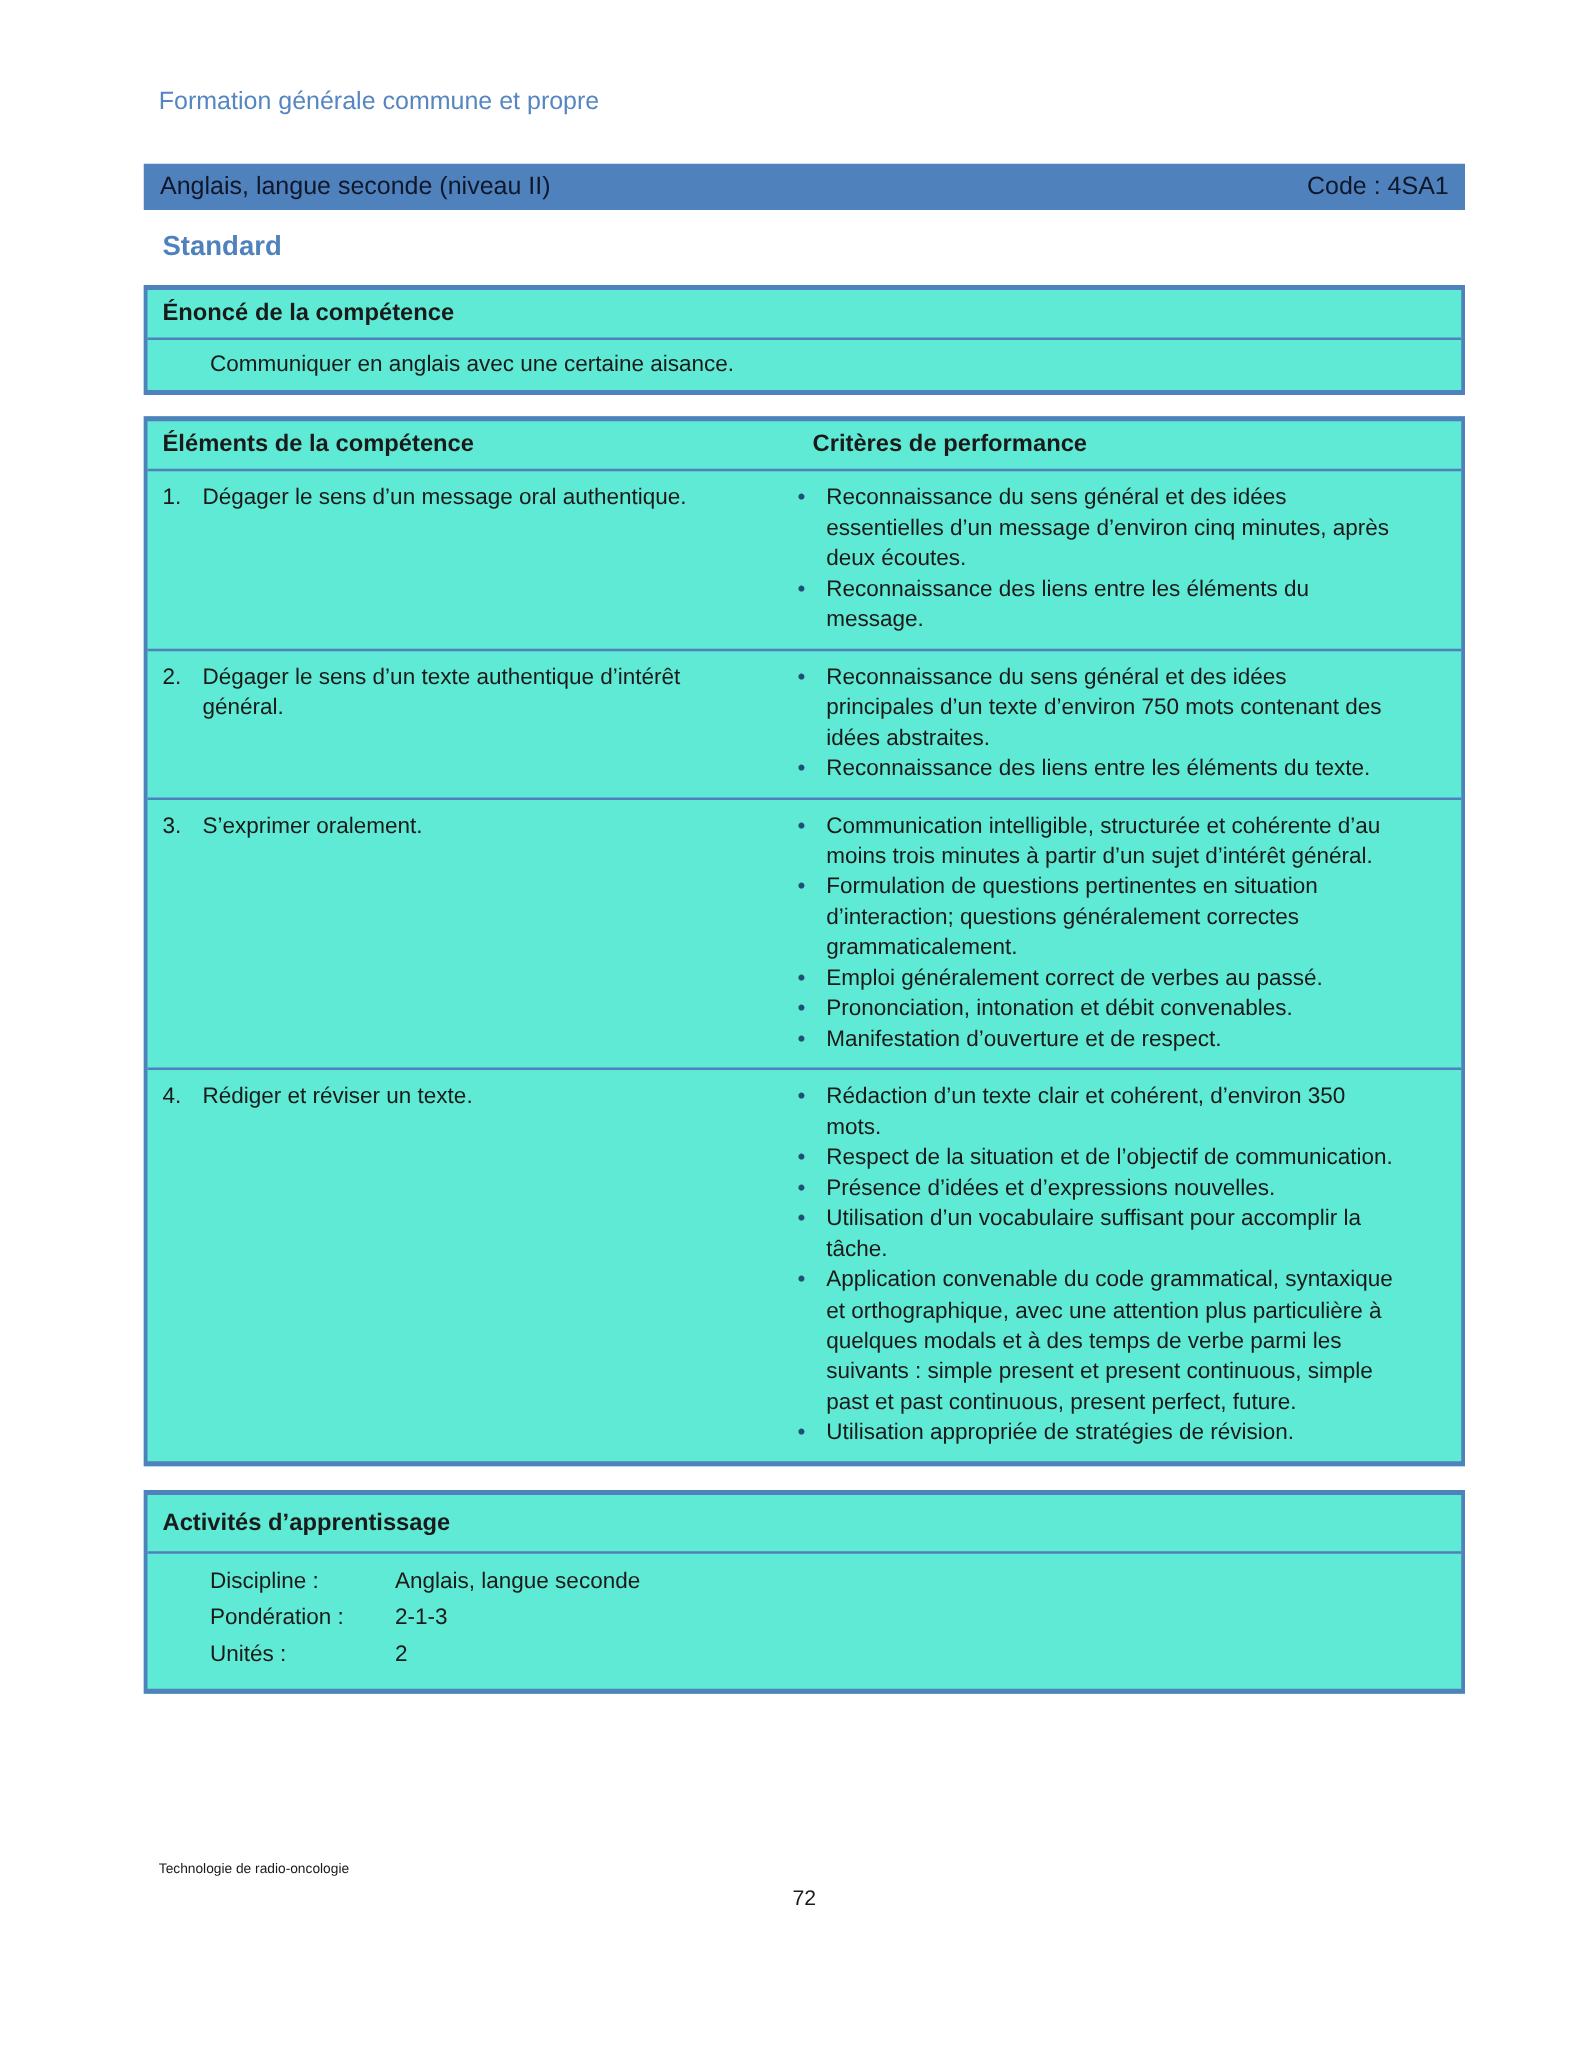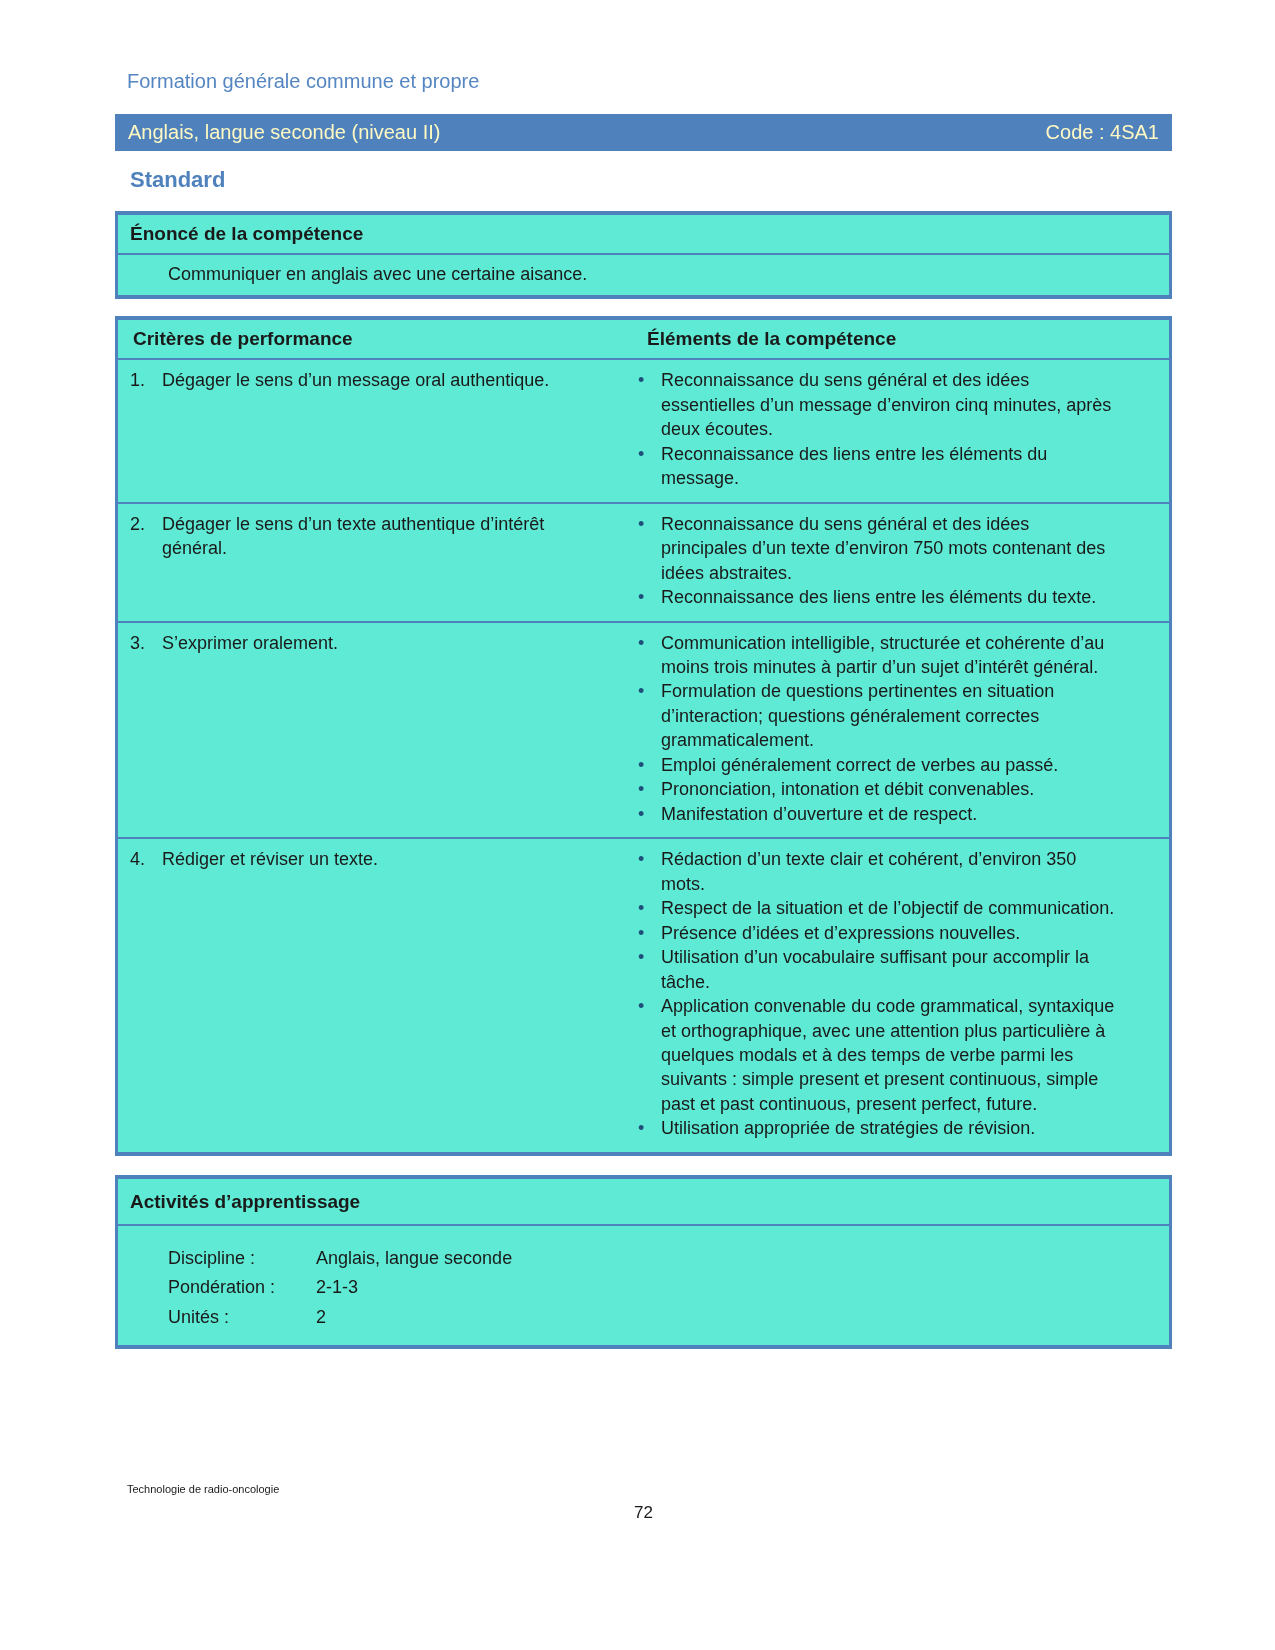--- a/index.html
+++ b/index.html
@@ -23,24 +23,24 @@
   .section-label{
     margin-top:70px;
     padding-left:12px;
     color:#5586c2;
     font-size:20px;
     line-height:1.1;
   }
 
   
   .title-bar{
-    margin-top:22px;
+    margin-top:39px;
     height:37px;
     background:var(--accent);
-    color:#fef9c3;
+    color:#0f172a;
     display:flex;
     align-items:center;
     justify-content:space-between;
     padding:16px 13px;
     font-size:20px;
   }
 
   
   .col-heads{
     margin-top:16px;
@@ -112,21 +112,21 @@
     position:absolute;
     left:3px;
     top:0;
     color:var(--bullet);
     font-size:18px;
   }
 
   
   .activites-box{ margin-top:19px; }
   .activites-box .box-header{ padding:12px 12px 10px 12px; }
-  .activites-box .box-body{ padding:18px 12px 12px 12px; }
+  .activites-box .box-body{ padding:7px 12px 12px 12px; }
   .act-row{
     display:grid;
     grid-template-columns:148px auto;
     line-height:1.65;
   }
 
   
   .footer{ margin-top:134px; }
   .footer-program{ padding-left:12px; font-size:11px; line-height:1.25; }
   .page-number{ text-align:center; font-size:17px; margin-top:7px; }
@@ -147,22 +147,22 @@
     <div class="head right">Standard</div>
   </div>
 
   <div class="box enonce-box">
     <div class="box-header">Énoncé de la compétence</div>
     <div class="box-body">Communiquer en anglais avec une certaine aisance.</div>
   </div>
 
   <div class="box table-box">
     <div class="t-header">
+      <div class="hcell left">Éléments de la compétence</div>
       <div class="hcell right">Critères de performance</div>
-      <div class="hcell left">Éléments de la compétence</div>
     </div>
     <div id="rows-container">
         <div class="trow">
           <div class="cell cell-left">
             <span class="num">1.</span>
             <span class="etext">Dégager le sens d’un message oral authentique.</span>
           </div>
           <div class="cell cell-right">
             <ul>
               <li>Reconnaissance du sens général et des idées essentielles d’un message d’environ cinq minutes, après deux écoutes.</li>

